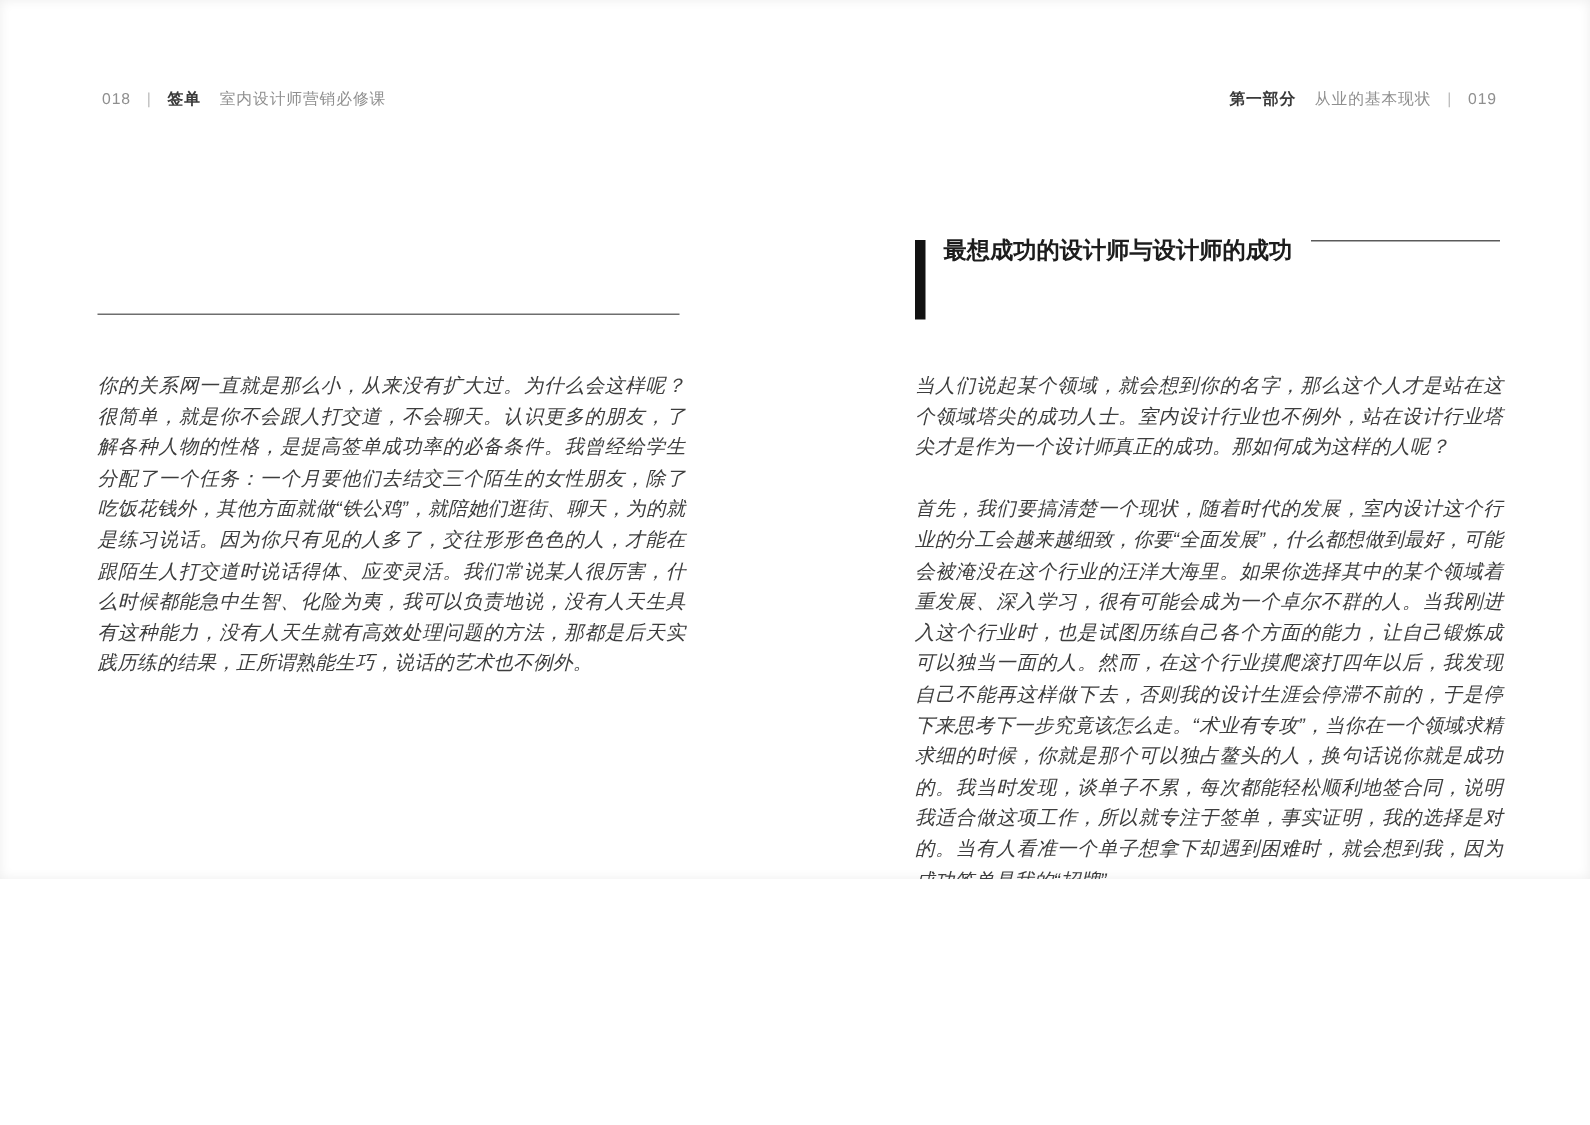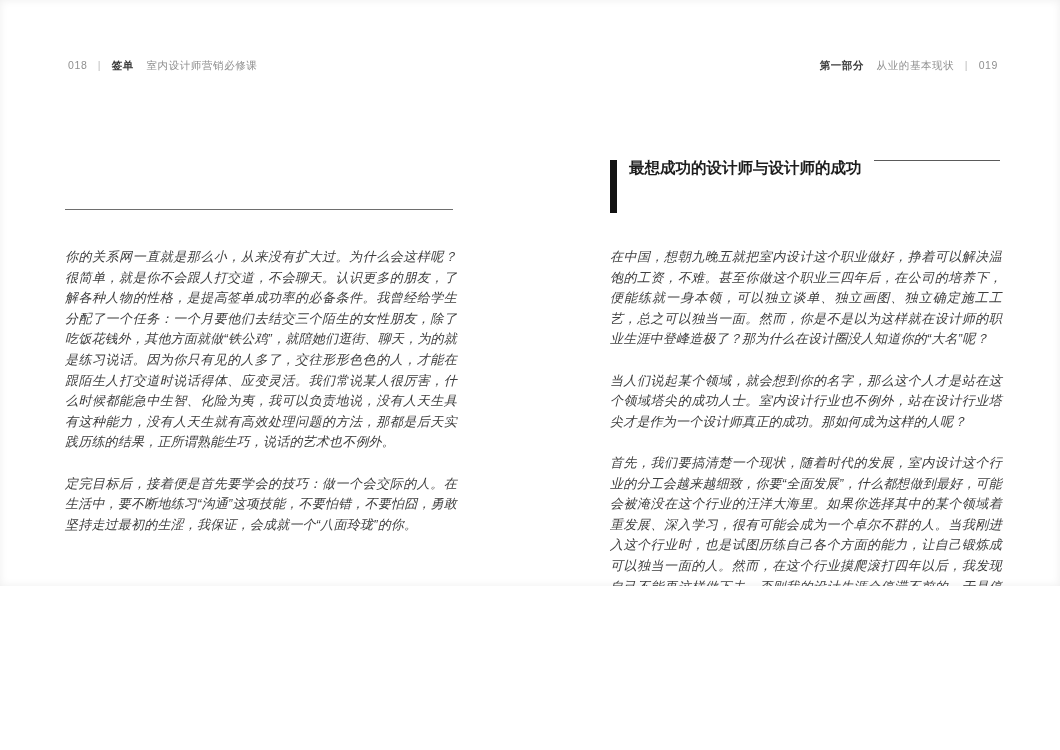--- a/index.html
+++ b/index.html
@@ -93,38 +93,36 @@
       <span>018</span>
       <span class="head-divider">|</span>
       <span class="bold">签单</span>
       <span class="gap">室内设计师营销必修课</span>
     </div>
 
     <div class="section-rule"></div>
 
     <div class="body-text left">
       <p>你的关系网一直就是那么小，从来没有扩大过。为什么会这样呢？很简单，就是你不会跟人打交道，不会聊天。认识更多的朋友，了解各种人物的性格，是提高签单成功率的必备条件。我曾经给学生分配了一个任务：一个月要他们去结交三个陌生的女性朋友，除了吃饭花钱外，其他方面就做“铁公鸡”，就陪她们逛街、聊天，为的就是练习说话。因为你只有见的人多了，交往形形色色的人，才能在跟陌生人打交道时说话得体、应变灵活。我们常说某人很厉害，什么时候都能急中生智、化险为夷，我可以负责地说，没有人天生具有这种能力，没有人天生就有高效处理问题的方法，那都是后天实践历练的结果，正所谓熟能生巧，说话的艺术也不例外。</p>
-      <p>定完目标后，接着便是首先要学会的技巧：做一个会交际的人。在生活中，要不断地练习“沟通”这项技能，不要怕错，不要怕囧，勇敢坚持走过最初的生涩，我保证，会成就一个“八面玲珑”的你。</p>
     </div>
   </div>
 
   <div>
     <div class="running-head right">
       <span class="bold">第一部分</span>
       <span class="gap">从业的基本现状</span>
       <span class="head-divider">|</span>
       <span>019</span>
     </div>
 
     <div class="chapter-heading">
       <span class="heading-bar"></span>
       <h1>最想成功的设计师与设计师的成功</h1>
       <span class="heading-rule"></span>
     </div>
 
     <div class="body-text right">
-      <p>在中国，想朝九晚五就把室内设计这个职业做好，挣着可以解决温饱的工资，不难。甚至你做这个职业三四年后，在公司的培养下，便能练就一身本领，可以独立谈单、独立画图、独立确定施工工艺，总之可以独当一面。然而，你是不是以为这样就在设计师的职业生涯中登峰造极了？那为什么在设计圈没人知道你的“大名”呢？</p>
       <p>当人们说起某个领域，就会想到你的名字，那么这个人才是站在这个领域塔尖的成功人士。室内设计行业也不例外，站在设计行业塔尖才是作为一个设计师真正的成功。那如何成为这样的人呢？</p>
       <p>首先，我们要搞清楚一个现状，随着时代的发展，室内设计这个行业的分工会越来越细致，你要“全面发展”，什么都想做到最好，可能会被淹没在这个行业的汪洋大海里。如果你选择其中的某个领域着重发展、深入学习，很有可能会成为一个卓尔不群的人。当我刚进入这个行业时，也是试图历练自己各个方面的能力，让自己锻炼成可以独当一面的人。然而，在这个行业摸爬滚打四年以后，我发现自己不能再这样做下去，否则我的设计生涯会停滞不前的，于是停下来思考下一步究竟该怎么走。“术业有专攻”，当你在一个领域求精求细的时候，你就是那个可以独占鳌头的人，换句话说你就是成功的。我当时发现，谈单子不累，每次都能轻松顺利地签合同，说明我适合做这项工作，所以就专注于签单，事实证明，我的选择是对的。当有人看准一个单子想拿下却遇到困难时，就会想到我，因为成功签单是我的“招牌”。</p>
     </div>
   </div>
 
 </div>
 
 </body></html>

